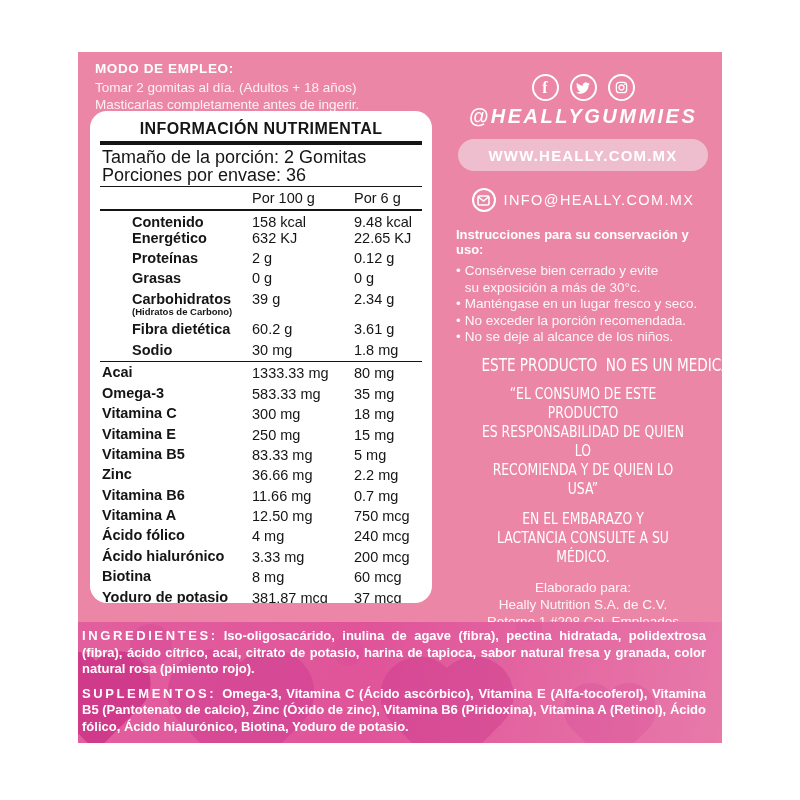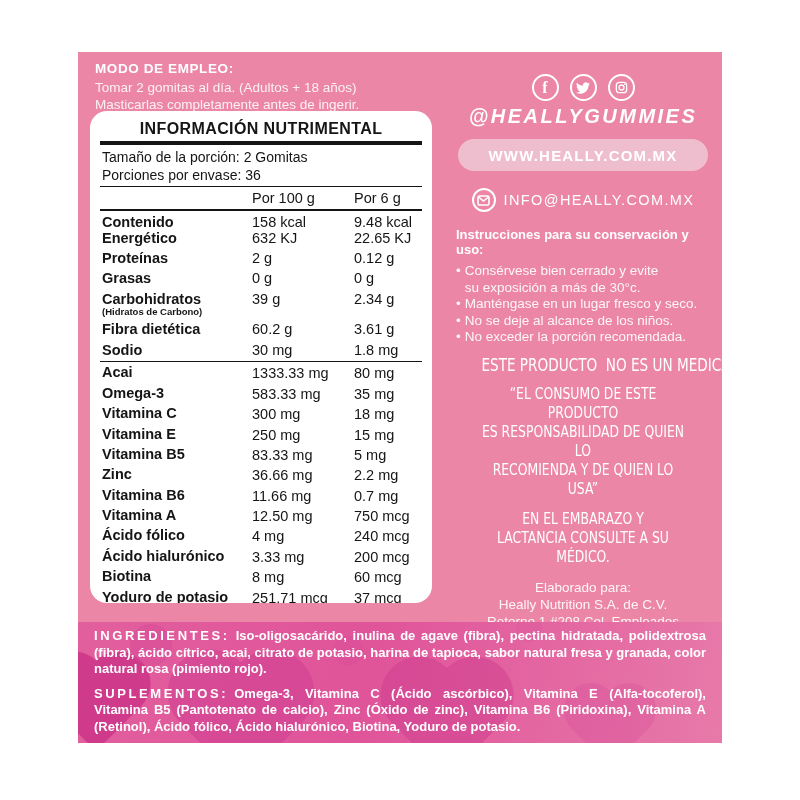--- a/index.html
+++ b/index.html
@@ -13,24 +13,24 @@
   .modo { position:absolute; left:17px; top:9px; width:345px; color:#ffffff; }
   .modo-title { font-size:13.5px; font-weight:700; letter-spacing:.6px; color:#fff; }
   .modo-lines { margin-top:3px; font-size:13.5px; line-height:17px; color:rgba(255,255,255,.88); white-space:pre-line; }
 
   
   .card { position:absolute; left:12px; top:59px; width:342px; height:492px; background:#ffffff; border-radius:17px;
           padding:7px 10px 8px; color:#151515; overflow:hidden; }
   .nt-title { text-align:center; font-size:16px; font-weight:700; letter-spacing:.4px; padding-top:2px; }
   .rule-thick { height:3.5px; background:#151515; margin:3px 0 3px; }
   .rule-thin { height:1.5px; background:#151515; margin:1px 0; }
-  .serv { font-size:14px; line-height:18.5px; padding-left:2px; }
+  .serv { font-size:18px; line-height:18.5px; padding-left:2px; }
   .nt-cols { display:grid; grid-template-columns:150px 102px 1fr; font-size:14.5px; padding:2px 0 2px 2px; }
   .nt-row { display:grid; grid-template-columns:150px 102px 1fr; align-items:start; padding:2.2px 0 2.2px 2px; }
-  .macros .lbl { font-weight:700; font-size:14.5px; line-height:16px; white-space:pre-line; }
+  .macros .lbl { font-weight:700; font-size:14.5px; line-height:16px; white-space:pre-line;margin-left:30px; }
   .micros .lbl { font-weight:600; font-size:14.5px; line-height:15.5px; }
   .nt-row .sub { display:block; font-size:9.5px; font-weight:700; line-height:10px; }
   .nt-row .v { font-weight:500; font-size:14.5px; line-height:16px; white-space:pre-line; }
 
   
   .right-col { position:absolute; left:378px; top:22px; width:254px; color:#ffffff; text-align:center; }
   .social-row { display:flex; justify-content:center; gap:11px; }
   .soc-circle { width:27px; height:27px; border:2px solid #fff; border-radius:50%; display:flex; align-items:center; justify-content:center; }
   .fb-glyph { font-family:"Liberation Serif", serif; font-weight:700; font-size:16px; color:#fff; line-height:1; }
   .handle { margin-top:4px; font-size:20px; font-weight:700; letter-spacing:2.5px;font-style:italic; }
@@ -62,21 +62,21 @@
   .heart::before { top:-50%; left:0; }
   .heart::after { top:0; left:50%; }
   .h1 { left:-14px; top:52px; width:64px; height:64px; background:#c92f85; opacity:.75; }
   .h2 { left:120px; top:58px; width:86px; height:86px; background:#d14092; opacity:.6; }
   .h3 { left:330px; top:62px; width:78px; height:78px; background:#cd3a8d; opacity:.45; }
   .h4 { left:505px; top:80px; width:54px; height:54px; background:#d64b97; opacity:.3; }
   .ball { position:absolute; border-radius:50%; }
   .b1 { left:52px; top:2px; width:42px; height:42px; background:#d84a97; opacity:.5; }
   .b2 { left:255px; top:14px; width:30px; height:30px; background:#d festive; background:#d64b97; opacity:.35; }
   .b3 { left:438px; top:-6px; width:26px; height:26px; background:#da559c; opacity:.3; }
-  .band-text { position:absolute; left:16px; right:16px; top:6px; z-index:2; color:#fff; }
+  .band-text { position:absolute; left:4px; right:16px; top:6px; z-index:2; color:#fff; }
   .ing-p { font-size:13px; line-height:16.5px; font-weight:600; text-align:justify; }
   .ing-p + .ing-p { margin-top:8px; }
   .ing-lead { letter-spacing:2.6px; font-weight:700; margin-right:6px; }
 
   svg { display:block; }
 </style>
 </head>
 <body>
 
 <div class="page">
@@ -203,21 +203,21 @@
   </div>
 
   <div class="nt-row">
     <div class="lbl"><span>Biotina</span></div>
     <div class="v">8 mg</div>
     <div class="v">60 mcg</div>
   </div>
 
   <div class="nt-row">
     <div class="lbl"><span>Yoduro de potasio</span></div>
-    <div class="v">251.71 mcg</div>
+    <div class="v">381.87 mcg</div>
     <div class="v">37 mcg</div>
   </div>
 </div>
     </div>
 
     <div class="right-col">
       <div class="social-row">
         <div class="soc-circle">
             <span class="fb-glyph">f</span>
           </div>
@@ -251,25 +251,25 @@
   <div class="bullet">
             <span>Consérvese bien cerrado y evite
 su exposición a más de 30°c.</span>
           </div>
 
   <div class="bullet">
             <span>Manténgase en un lugar fresco y seco.</span>
           </div>
 
   <div class="bullet">
+            <span>No exceder la porción recomendada.</span>
+          </div>
+
+  <div class="bullet">
             <span>No se deje al alcance de los niños.</span>
-          </div>
-
-  <div class="bullet">
-            <span>No exceder la porción recomendada.</span>
           </div>
 </div>
 
       <div class="no-med cond">ESTE PRODUCTO  NO ES UN MEDICAMENTO.</div>
       <div class="quote cond">“EL CONSUMO DE ESTE PRODUCTO
 ES RESPONSABILIDAD DE QUIEN LO
 RECOMIENDA Y DE QUIEN LO USA”</div>
       <div class="embarazo cond">EN EL EMBARAZO Y
 LACTANCIA CONSULTE A SU MÉDICO.</div>
 

